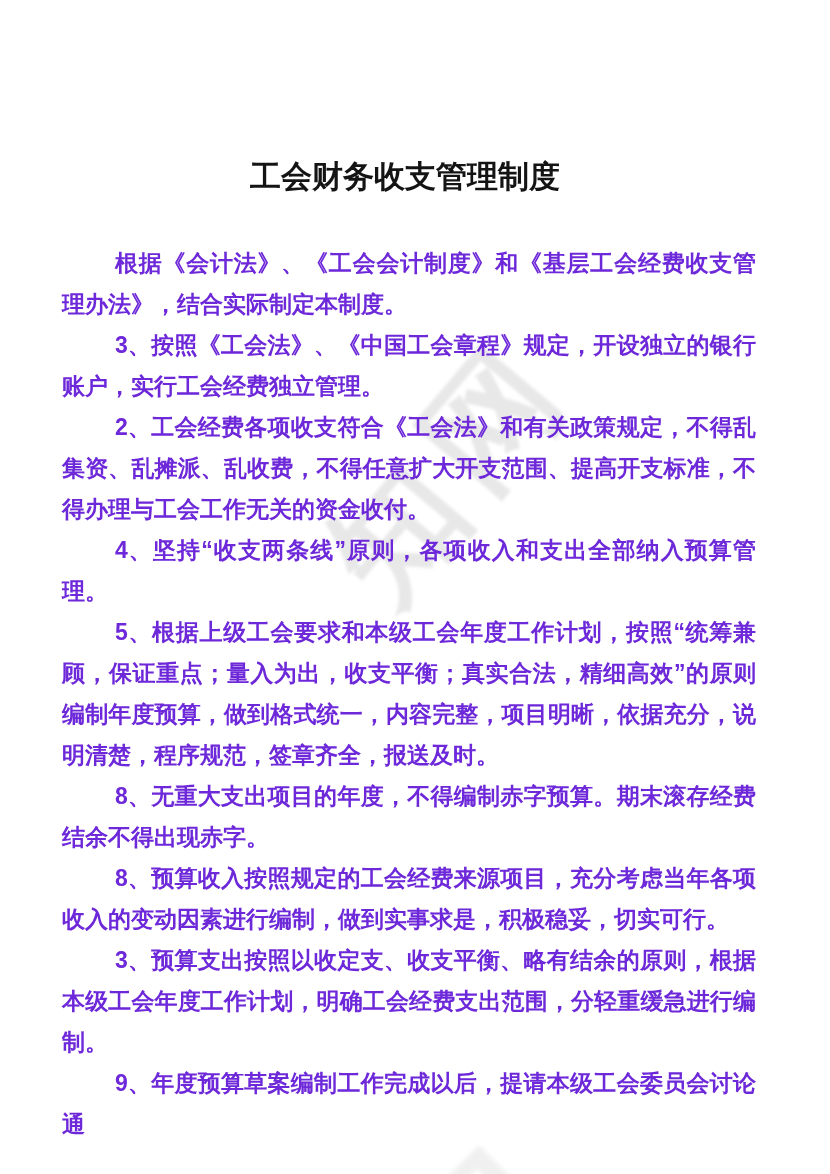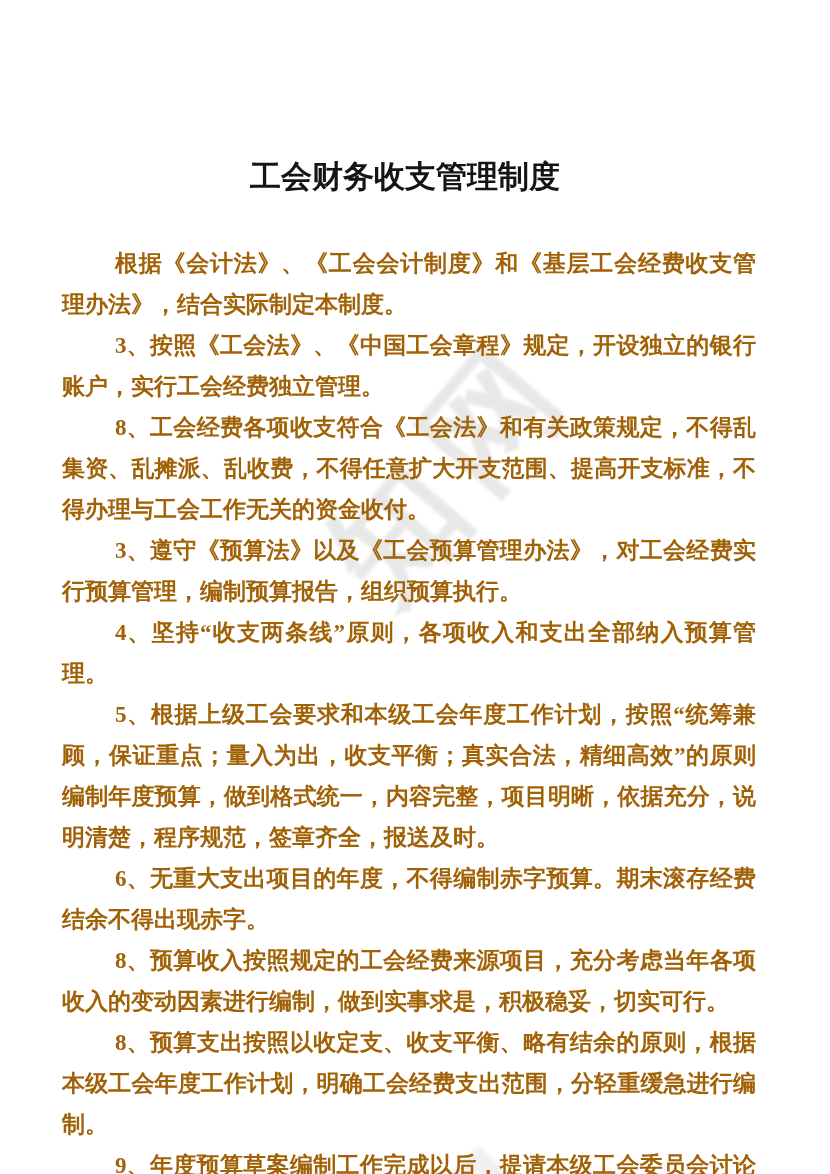--- a/index.html
+++ b/index.html
@@ -3,21 +3,21 @@
 <meta charset="utf-8">
 <style>
   * { margin: 0; padding: 0; box-sizing: border-box; }
   html, body { background: #ffffff; }
   .page {
     position: relative;
     width: 810px;
     height: 1174px;
     background: #ffffff;
     overflow: hidden;
-    font-family: Liberation Serif, serif;
+    font-family: Liberation Sans, sans-serif;
   }
   
   .watermark-layer {
     position: absolute;
     inset: 0;
     z-index: 0;
     pointer-events: none;
   }
   .watermark-main {
     position: absolute;
@@ -66,21 +66,21 @@
     color: #141414;
   }
   .doc-body {
     margin: 47px 74px 0 62px;
     width: 694px;
   }
   .doc-body p {
     font-size: 23px;
     line-height: 41px;
     font-weight: bold;
-    color: #a16207;
+    color: #6d28d9;
     text-indent: 2.3em;
     text-align: justify;
     word-break: break-all;
   }
 </style>
 </head>
 <body>
 
 <div class="page">
 
@@ -88,24 +88,23 @@
     <div class="watermark-main">知网</div>
     <div class="watermark-bottom">网</div>
   </div>
 
   <div class="doc">
     <h1 class="doc-title">工会财务收支管理制度</h1>
 
     <div class="doc-body">
       <p>根据《会计法》、《工会会计制度》和《基层工会经费收支管理办法》，结合实际制定本制度。</p>
       <p>3、按照《工会法》、《中国工会章程》规定，开设独立的银行账户，实行工会经费独立管理。</p>
-      <p>8、工会经费各项收支符合《工会法》和有关政策规定，不得乱集资、乱摊派、乱收费，不得任意扩大开支范围、提高开支标准，不得办理与工会工作无关的资金收付。</p>
-      <p>3、遵守《预算法》以及《工会预算管理办法》，对工会经费实行预算管理，编制预算报告，组织预算执行。</p>
+      <p>2、工会经费各项收支符合《工会法》和有关政策规定，不得乱集资、乱摊派、乱收费，不得任意扩大开支范围、提高开支标准，不得办理与工会工作无关的资金收付。</p>
       <p>4、坚持“收支两条线”原则，各项收入和支出全部纳入预算管理。</p>
       <p>5、根据上级工会要求和本级工会年度工作计划，按照“统筹兼顾，保证重点；量入为出，收支平衡；真实合法，精细高效”的原则编制年度预算，做到格式统一，内容完整，项目明晰，依据充分，说明清楚，程序规范，签章齐全，报送及时。</p>
-      <p>6、无重大支出项目的年度，不得编制赤字预算。期末滚存经费结余不得出现赤字。</p>
+      <p>8、无重大支出项目的年度，不得编制赤字预算。期末滚存经费结余不得出现赤字。</p>
       <p>8、预算收入按照规定的工会经费来源项目，充分考虑当年各项收入的变动因素进行编制，做到实事求是，积极稳妥，切实可行。</p>
-      <p>8、预算支出按照以收定支、收支平衡、略有结余的原则，根据本级工会年度工作计划，明确工会经费支出范围，分轻重缓急进行编制。</p>
+      <p>3、预算支出按照以收定支、收支平衡、略有结余的原则，根据本级工会年度工作计划，明确工会经费支出范围，分轻重缓急进行编制。</p>
       <p>9、年度预算草案编制工作完成以后，提请本级工会委员会讨论通</p>
     </div>
   </div>
 
 </div>
 
 </body></html>

